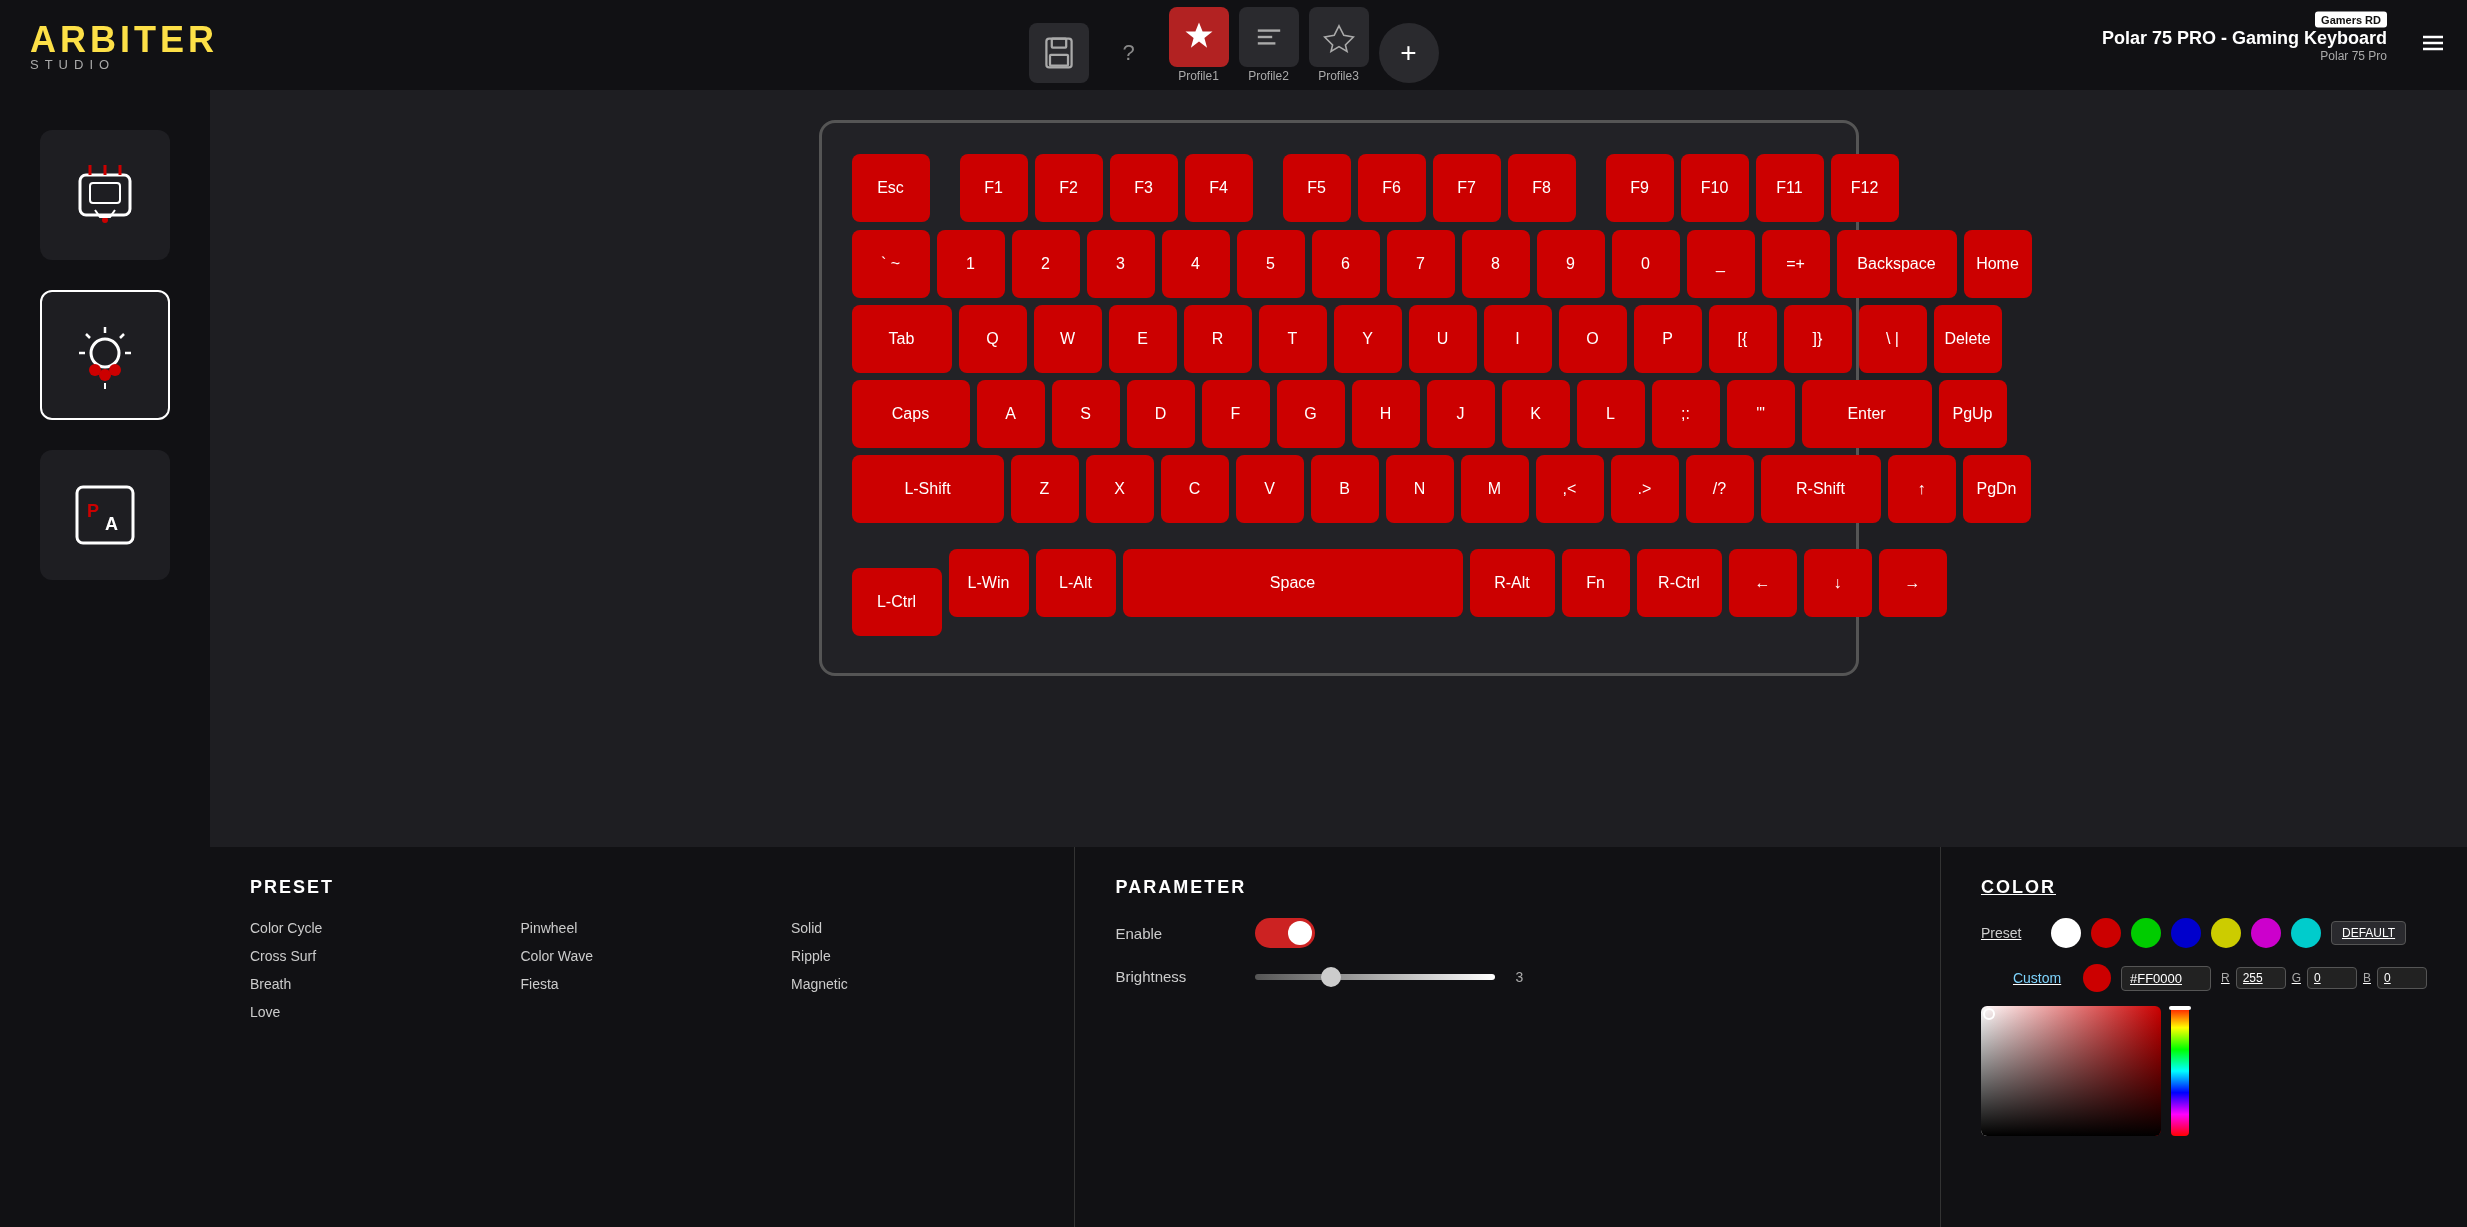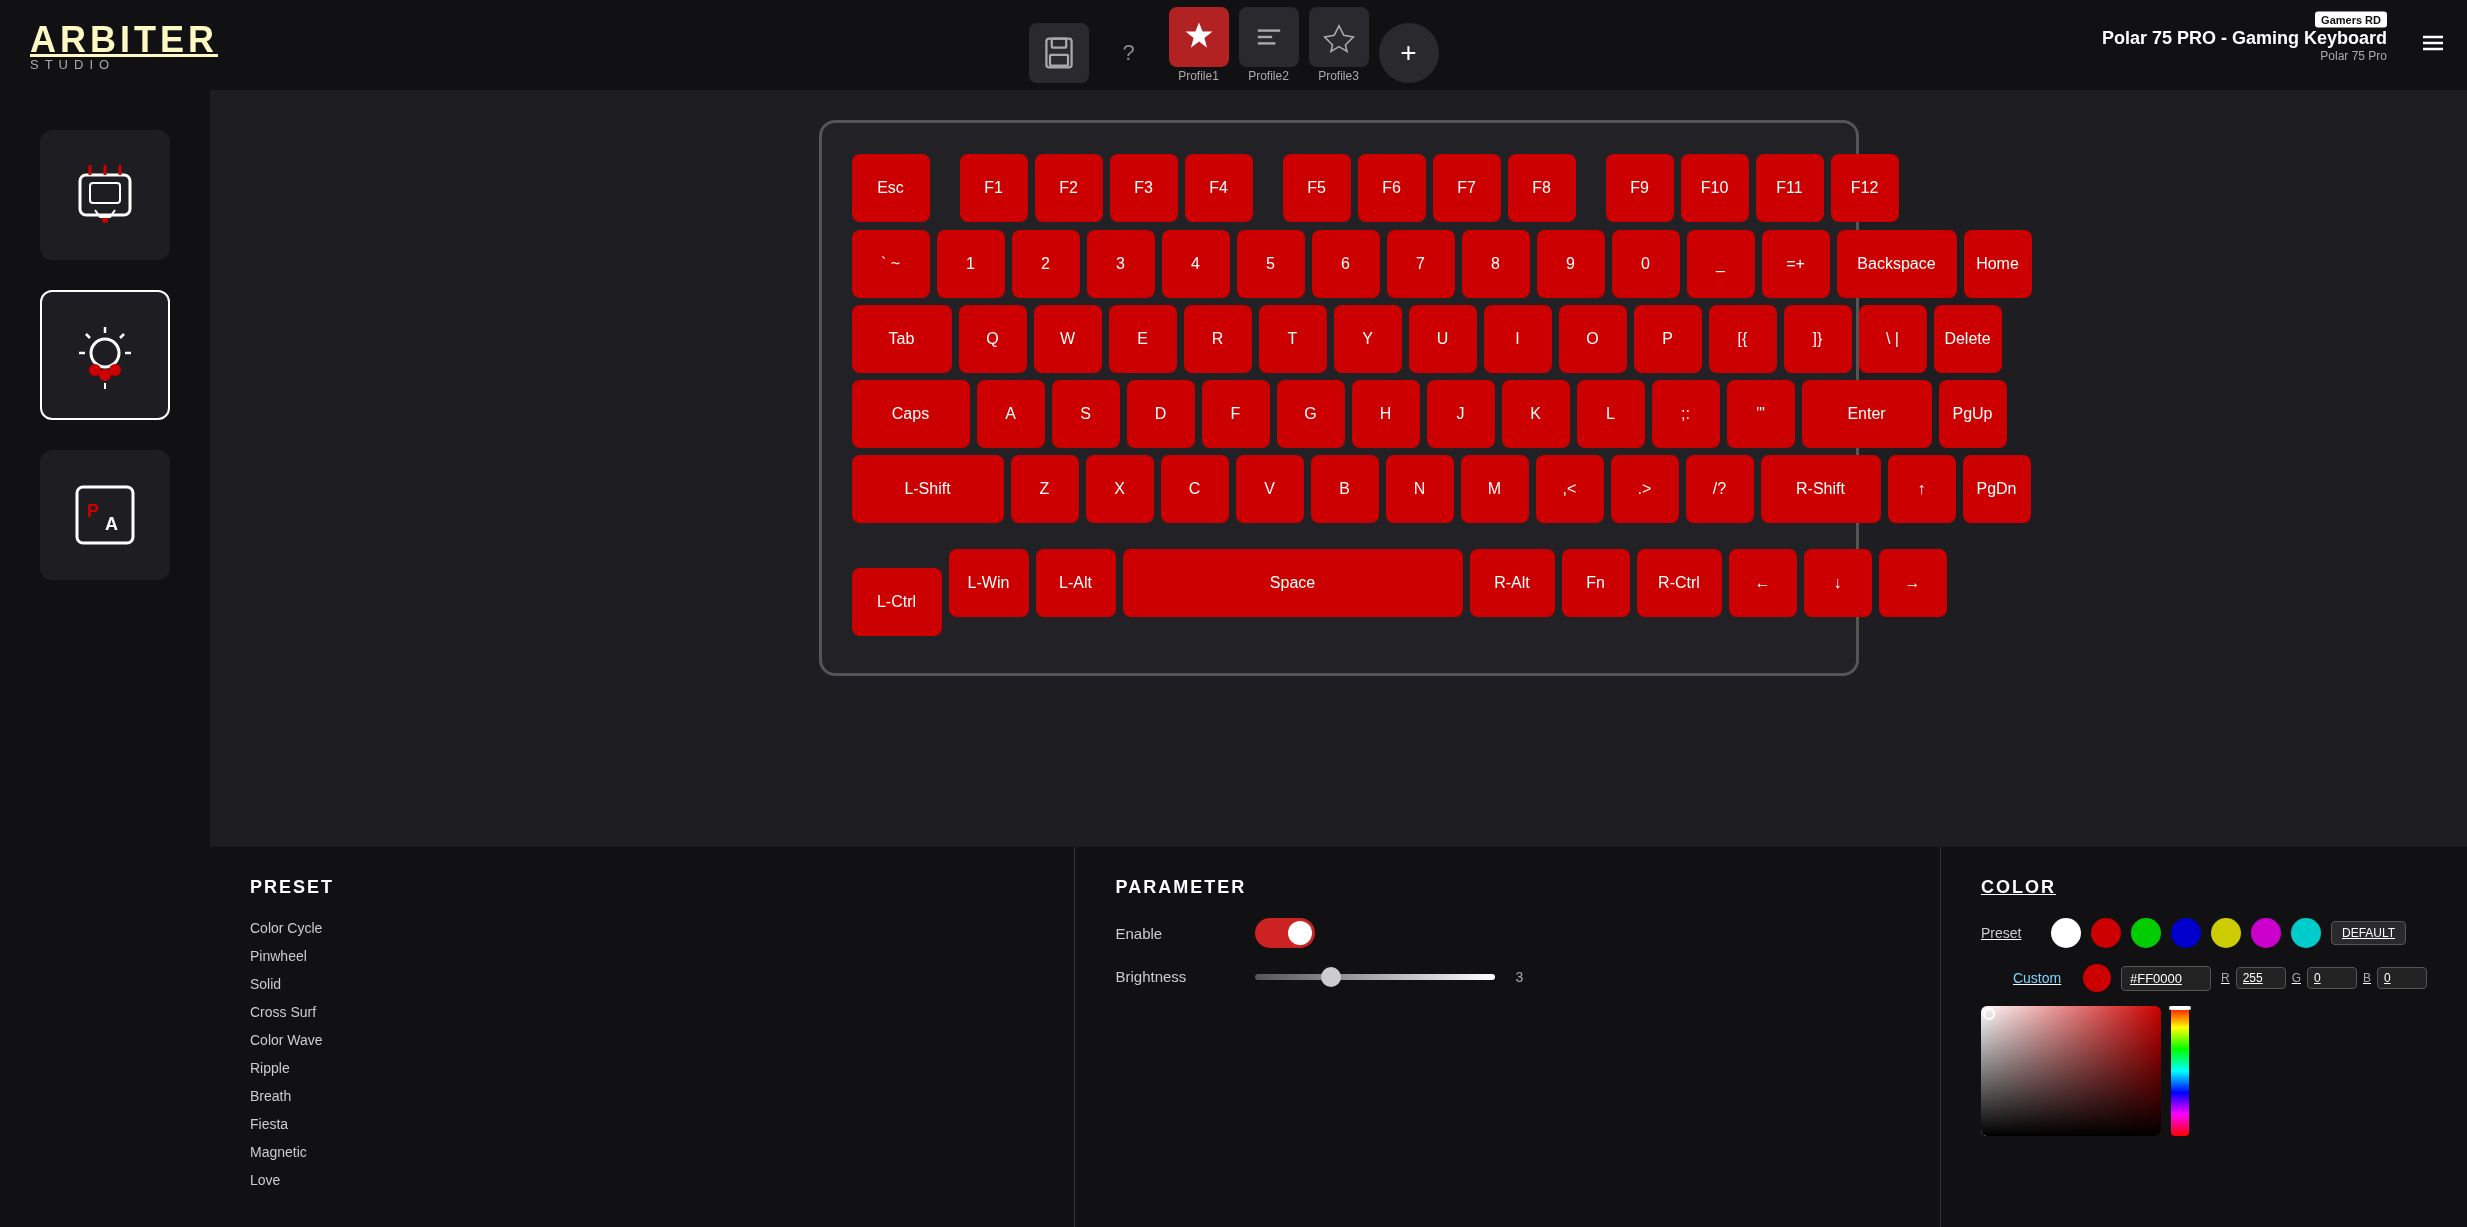--- a/index.html
+++ b/index.html
@@ -24,22 +24,21 @@
     }
     .logo-area {
       display: flex;
       flex-direction: column;
       align-items: flex-start;
     }
     .logo-text {
       font-size: 36px;
       font-weight: 900;
       letter-spacing: 4px;
-      color: #fef9c3;
-      text-decoration: underline;
+      color: #fde047;
     }
     .logo-sub {
       font-size: 13px;
       letter-spacing: 6px;
       color: #aaa;
       margin-top: -4px;
     }
     .topbar-center {
       position: absolute;
       left: 50%;
@@ -207,21 +206,21 @@
     }
     .panel-title {
       font-size: 18px;
       font-weight: bold;
       color: #fff;
       margin-bottom: 20px;
       letter-spacing: 2px;
     }
     .preset-grid {
       display: grid;
-      grid-template-columns: 1fr;
+      grid-template-columns: 1fr 1fr 1fr;
       gap: 8px 27px;
     }
     .preset-item {
       font-size: 14px;
       color: #ccc;
       cursor: pointer;
       padding: 2px 0;
     }
 
     

